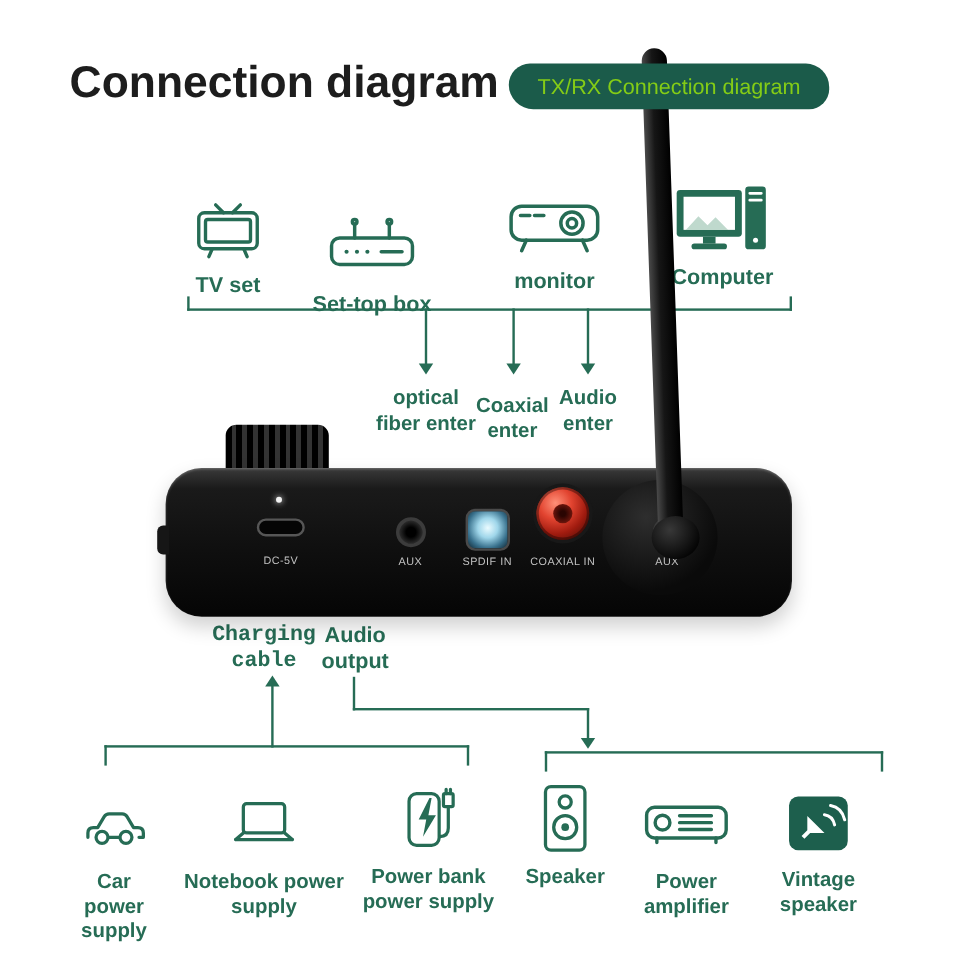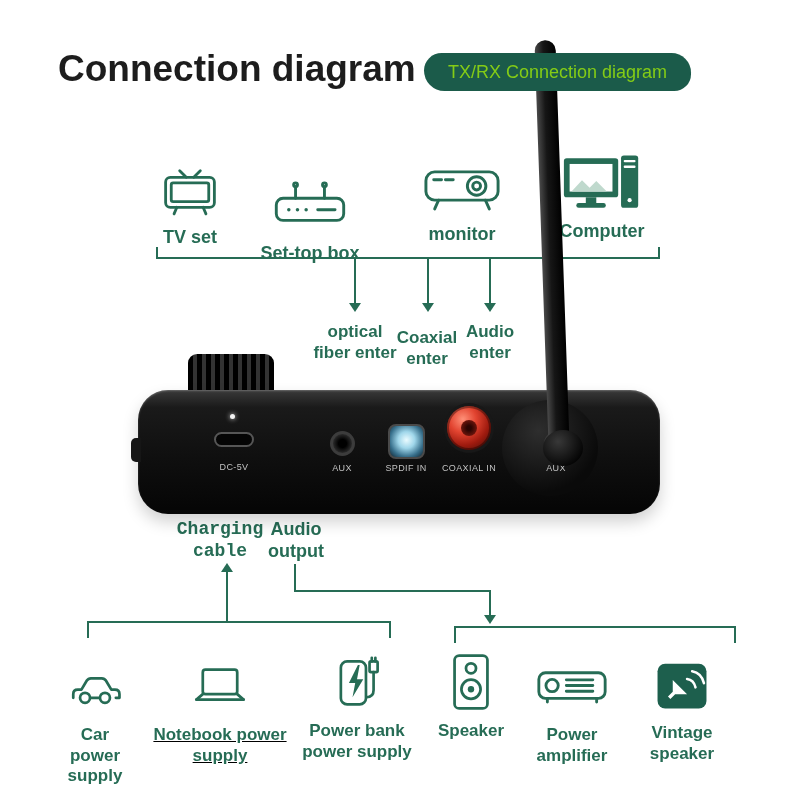--- a/index.html
+++ b/index.html
@@ -101,21 +101,21 @@
   #rc-v1{ left:294px; top:564px; width:2px; height:28px; }
   #rc-h1{ left:294px; top:590px; width:197px; height:2px; }
   #rc-v2{ left:489px; top:590px; width:2px; height:27px; }
   #rc-a { left:484px; top:615px; }
   #rc-h2{ left:454px; top:626px; width:282px; height:2px; }
   #rc-t1{ left:454px; top:626px; width:2px; height:17px; }
   #rc-t2{ left:734px; top:626px; width:2px; height:17px; }
 
   
   #snk-car      { left:42px;  top:654px; width:106px; }
-  #snk-notebook { left:152px; top:654px; width:136px;text-decoration:underline; }
+  #snk-notebook { left:152px; top:654px; width:136px; }
   #snk-powerbank{ left:302px; top:650px; width:110px; }
   #snk-speaker  { left:424px; top:650px; width:94px; }
   #snk-amp      { left:512px; top:654px; width:120px; }
   #snk-vintage  { left:628px; top:652px; width:108px; }
 </style>
 </head>
 <body>
 
 <div class="canvas">
 

